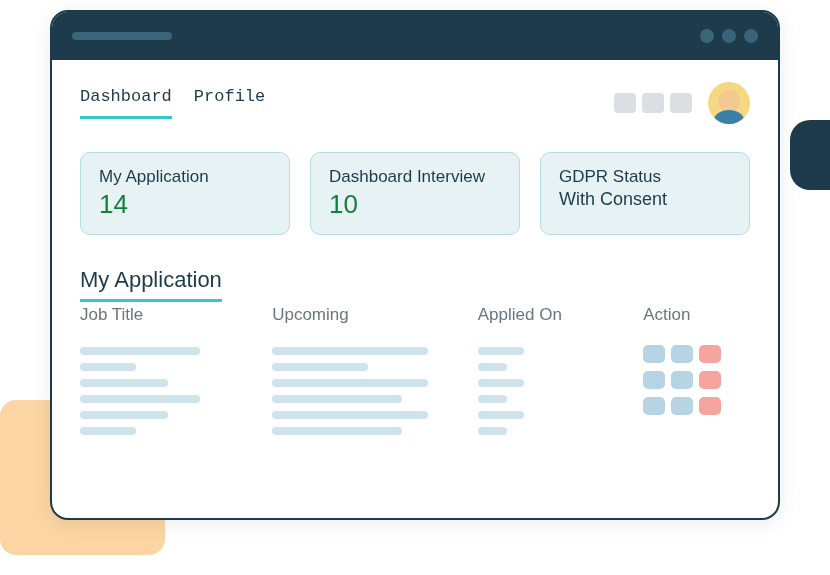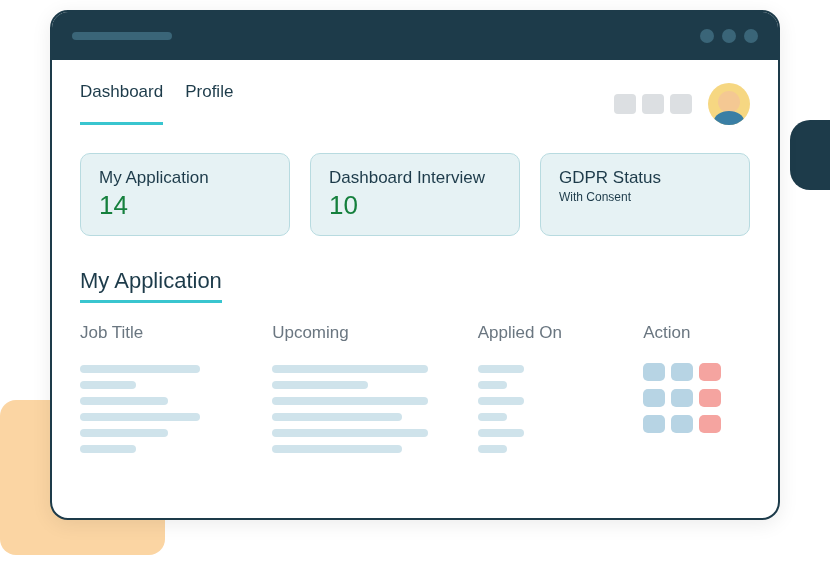--- a/index.html
+++ b/index.html
@@ -65,23 +65,24 @@
 .header-row {
   display: flex;
   align-items: center;
   justify-content: space-between;
 }
 .tabs { display: flex; gap: 22px; }
 .tab {
   color: #1d3b4a;
   font-size: 17px;
   font-weight: 500;
-  padding-bottom: 20px;
+  padding-bottom: 10px;
   border-bottom: 3px solid transparent;
   cursor: pointer;
+  font-family: Liberation Mono, monospace;
 }
 .tab.active { border-bottom-color: #39c5cf; }
 
 .header-right { display: flex; align-items: center; gap: 16px; }
 .icon-ph { display: flex; gap: 6px; }
 .icon-ph span {
   width: 22px;
   height: 20px;
   background: #dcdfe2;
   border-radius: 4px;
@@ -133,36 +134,36 @@
   font-weight: 500;
 }
 .stat-value {
   color: #15803d;
   font-size: 26px;
   font-weight: 500;
   margin-top: 2px;
 }
 .stat-sub {
   color: #1d3b4a;
-  font-size: 12px;
+  font-size: 18px;
   margin-top: 2px;
 }
 
 .section-title {
   color: #1d3b4a;
   font-size: 22px;
   font-weight: 500;
   margin-top: 32px;
   display: inline-block;
   padding-bottom: 6px;
   border-bottom: 3px solid #39c5cf;
 }
 
 .table {
-  margin-top: 20px;
+  margin-top: 3px;
   display: grid;
   grid-template-columns: 1.2fr 1.3fr 1fr 0.8fr;
   gap: 8px 32px;
 }
 .th {
   color: #6a7680;
   font-size: 17px;
   font-weight: 500;
   margin-bottom: 8px;
 }

